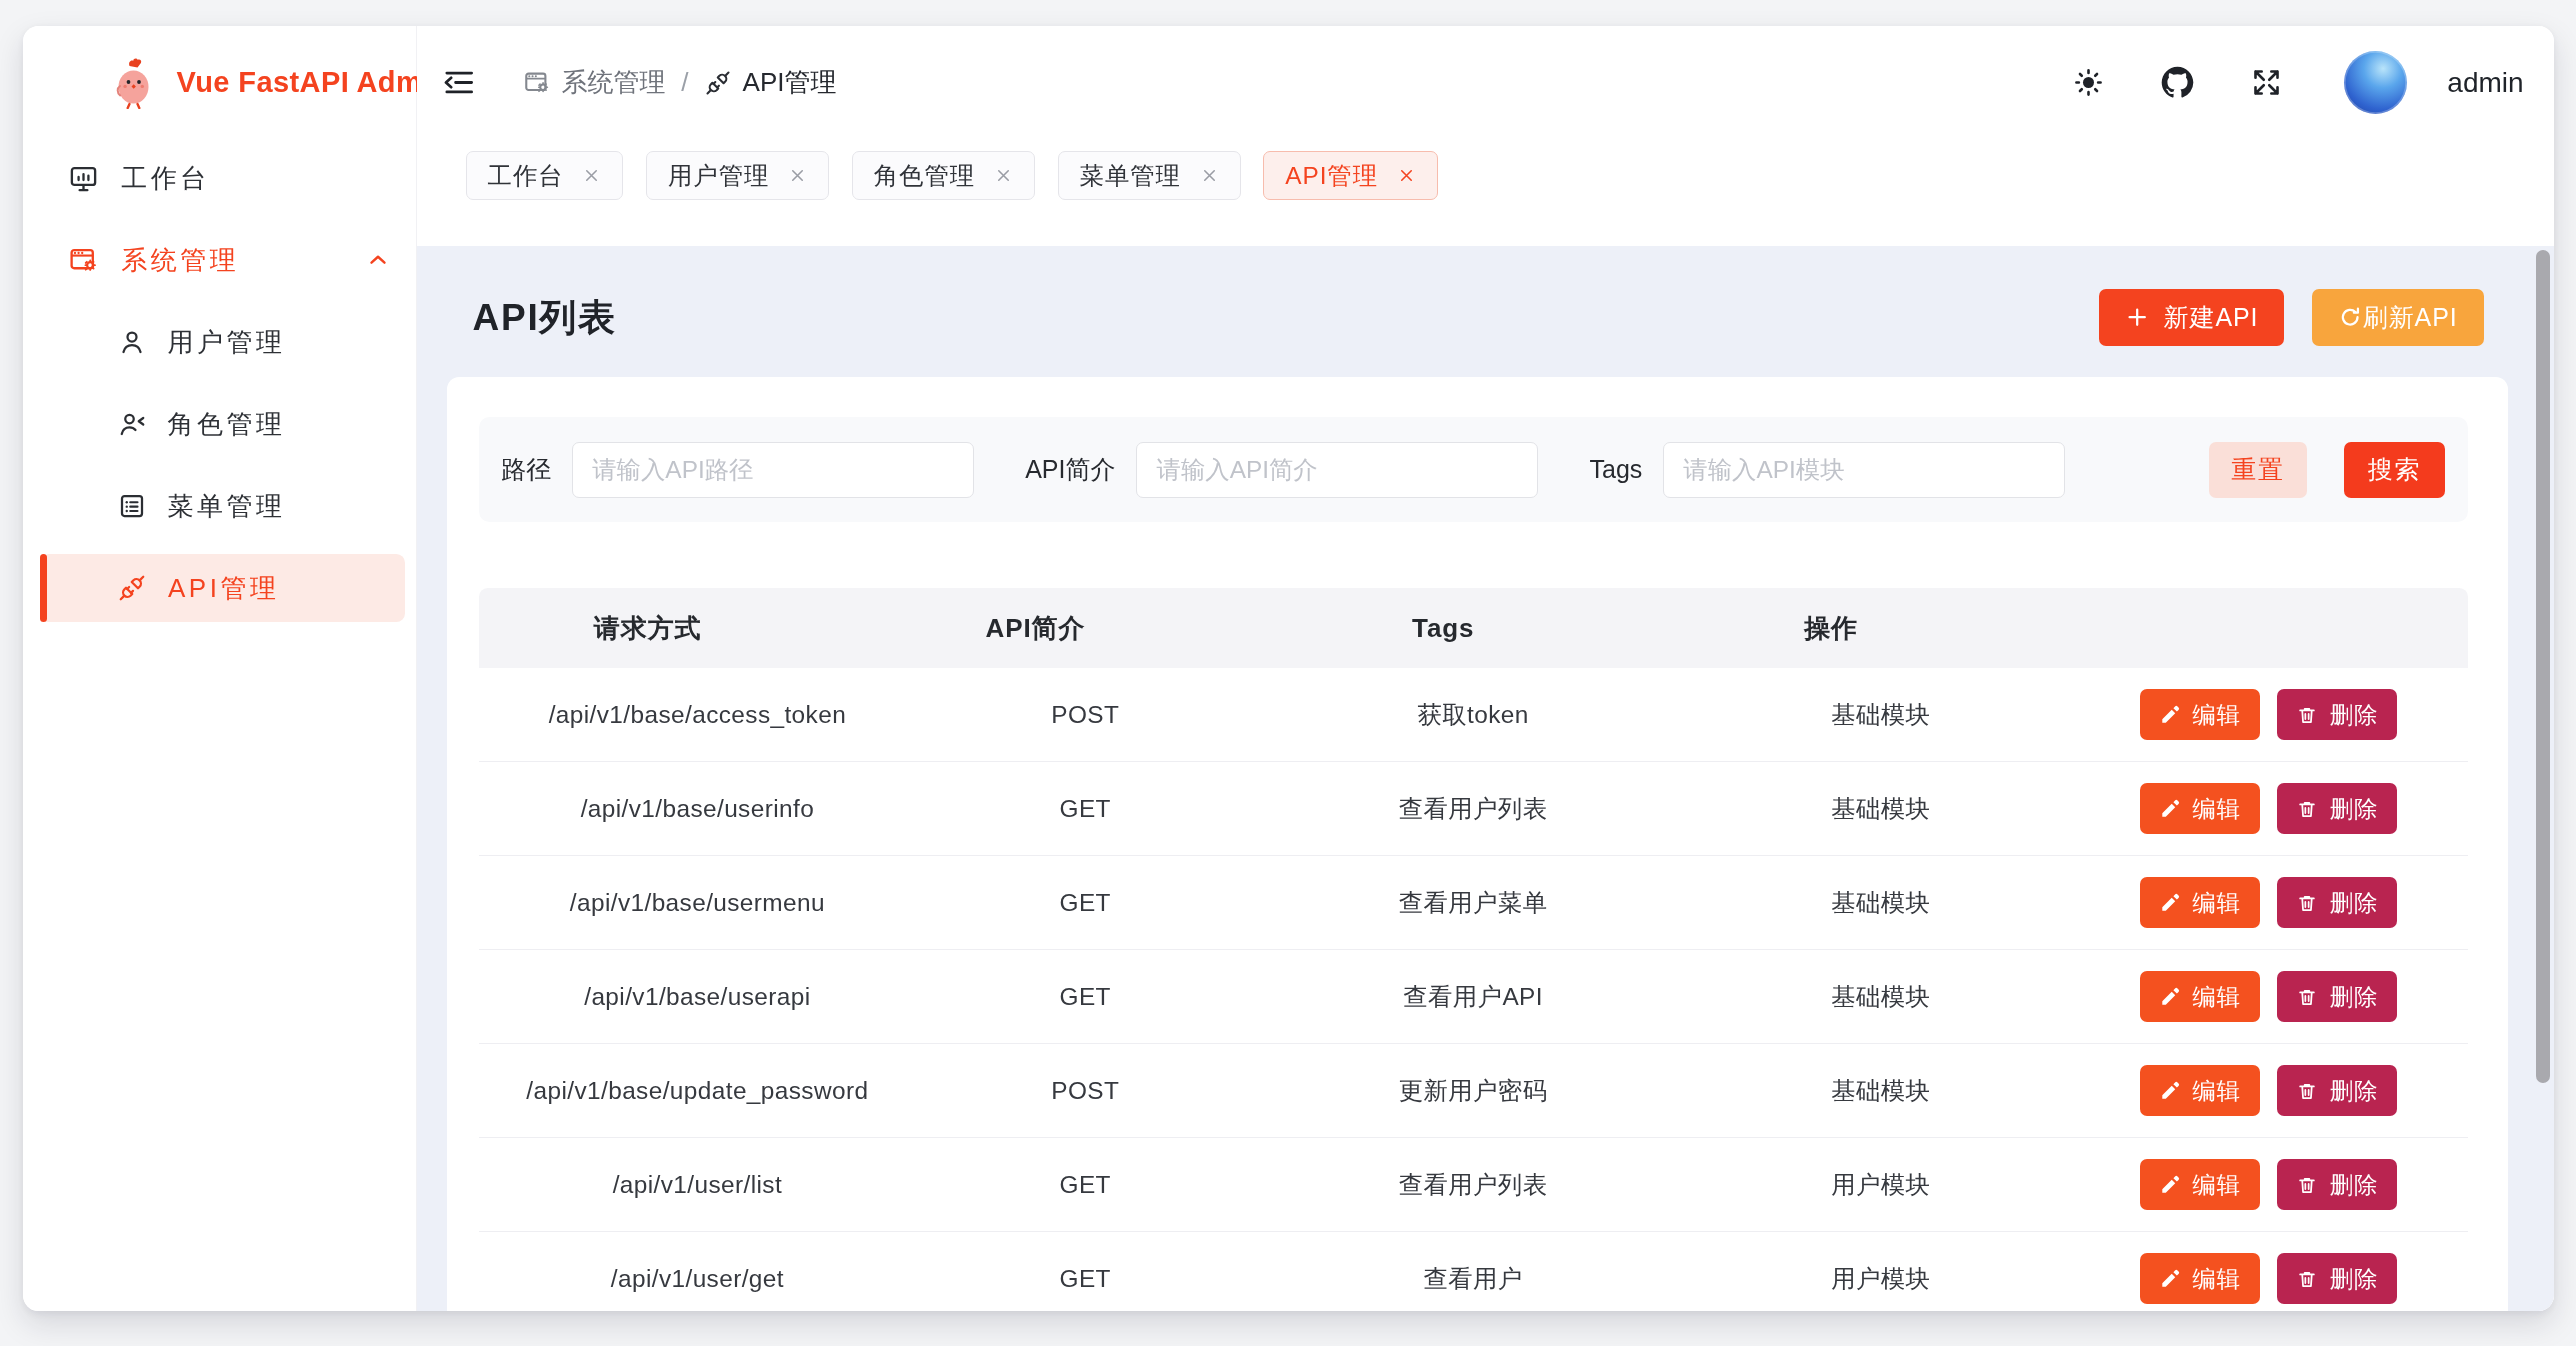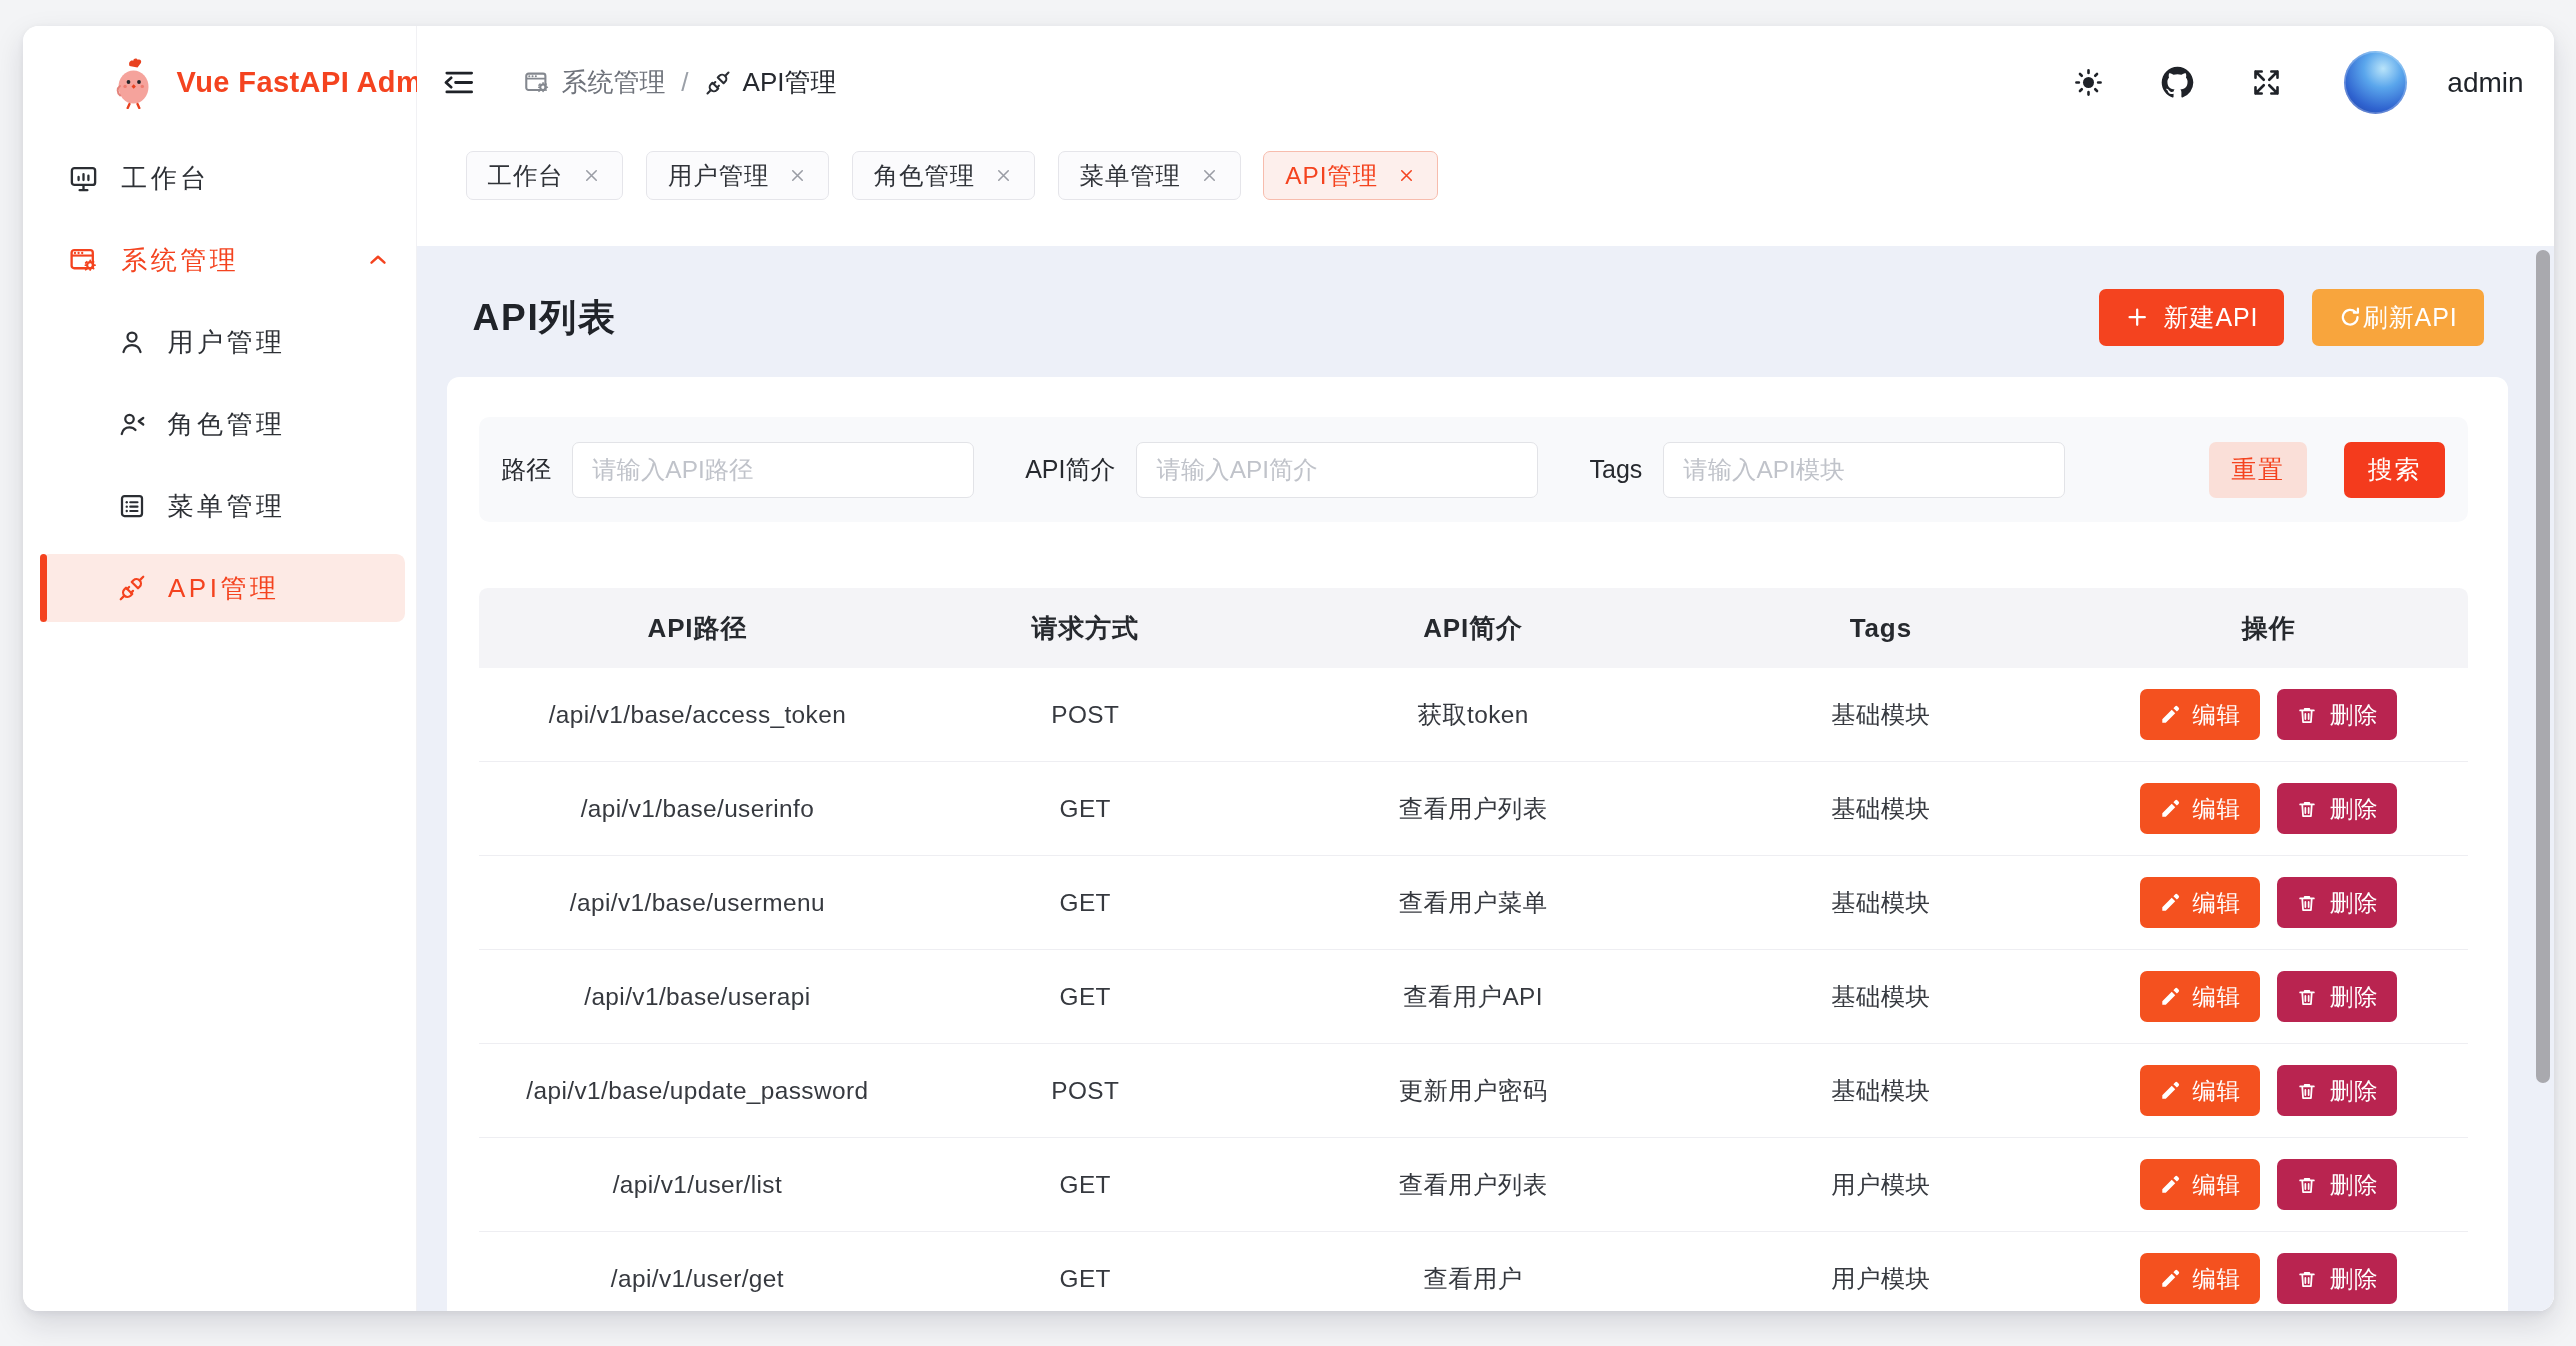--- a/index.html
+++ b/index.html
@@ -370,21 +370,20 @@
             <input class="f-input" placeholder="请输入API模块" style="">
           </div>
           <div class="filter-btns">
             <button class="btn btn-reset">重置</button>
             <button class="btn btn-search">搜索</button>
           </div>
         </div>
 
         <div class="table">
           <div class="thead">
-            <div class="th col1">API路径</div>
             <div class="th col2">请求方式</div>
             <div class="th col3">API简介</div>
             <div class="th col4">Tags</div>
             <div class="th col5">操作</div>
           </div>
 
           <div class="trow">
             <div class="td col1">/api/v1/base/access_token</div>
             <div class="td col2">POST</div>
             <div class="td col3">获取token</div>

